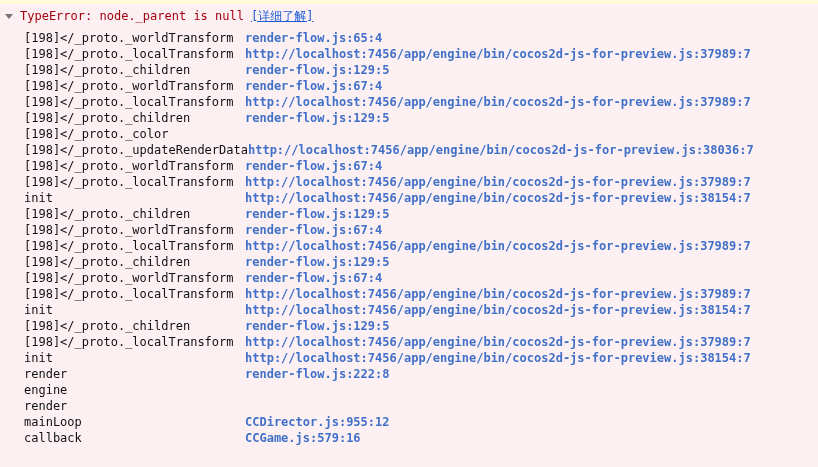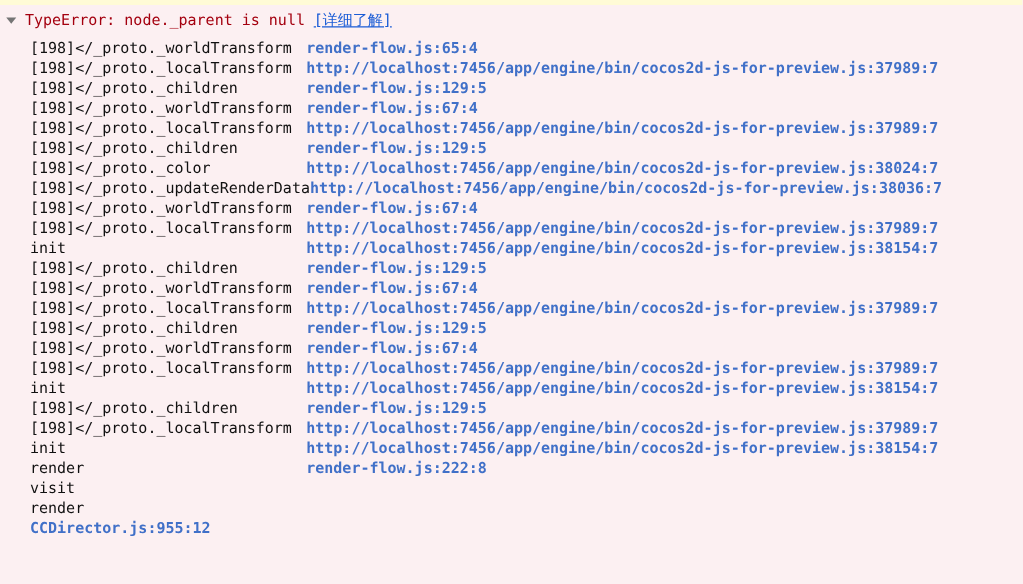--- a/index.html
+++ b/index.html
@@ -102,21 +102,20 @@
   </div>
 
   <div class="frame">
     <span class="fn">[198]&lt;/_proto._children</span>
     <span class="loc">render-flow.js:129:5</span>
   </div>
 
 
   <div class="frame">
     <span class="fn">[198]&lt;/_proto._color</span>
-    <span class="loc">http://localhost:7456/app/engine/bin/cocos2d-js-for-preview.js:38024:7</span>
   </div>
 
   <div class="frame">
     <span class="fn">[198]&lt;/_proto._updateRenderData</span>
     <span class="loc">http://localhost:7456/app/engine/bin/cocos2d-js-for-preview.js:38036:7</span>
   </div>
 
   <div class="frame">
     <span class="fn">[198]&lt;/_proto._worldTransform</span>
     <span class="loc">render-flow.js:67:4</span>
@@ -181,24 +180,29 @@
     <span class="fn">init</span>
     <span class="loc">http://localhost:7456/app/engine/bin/cocos2d-js-for-preview.js:38154:7</span>
   </div>
 
   <div class="frame">
     <span class="fn">render</span>
     <span class="loc">render-flow.js:222:8</span>
   </div>
 
   <div class="frame">
-    <span class="fn">visit</span>
+    <span class="fn">engine</span>
   </div>
 
   <div class="frame">
     <span class="fn">render</span>
   </div>
 
   <div class="frame">
+    <span class="fn">mainLoop</span>
     <span class="loc">CCDirector.js:955:12</span>
   </div>
 
+  <div class="frame">
+    <span class="fn">callback</span>
+    <span class="loc">CCGame.js:579:16</span>
+  </div>
 </div>
 
 </body></html>

